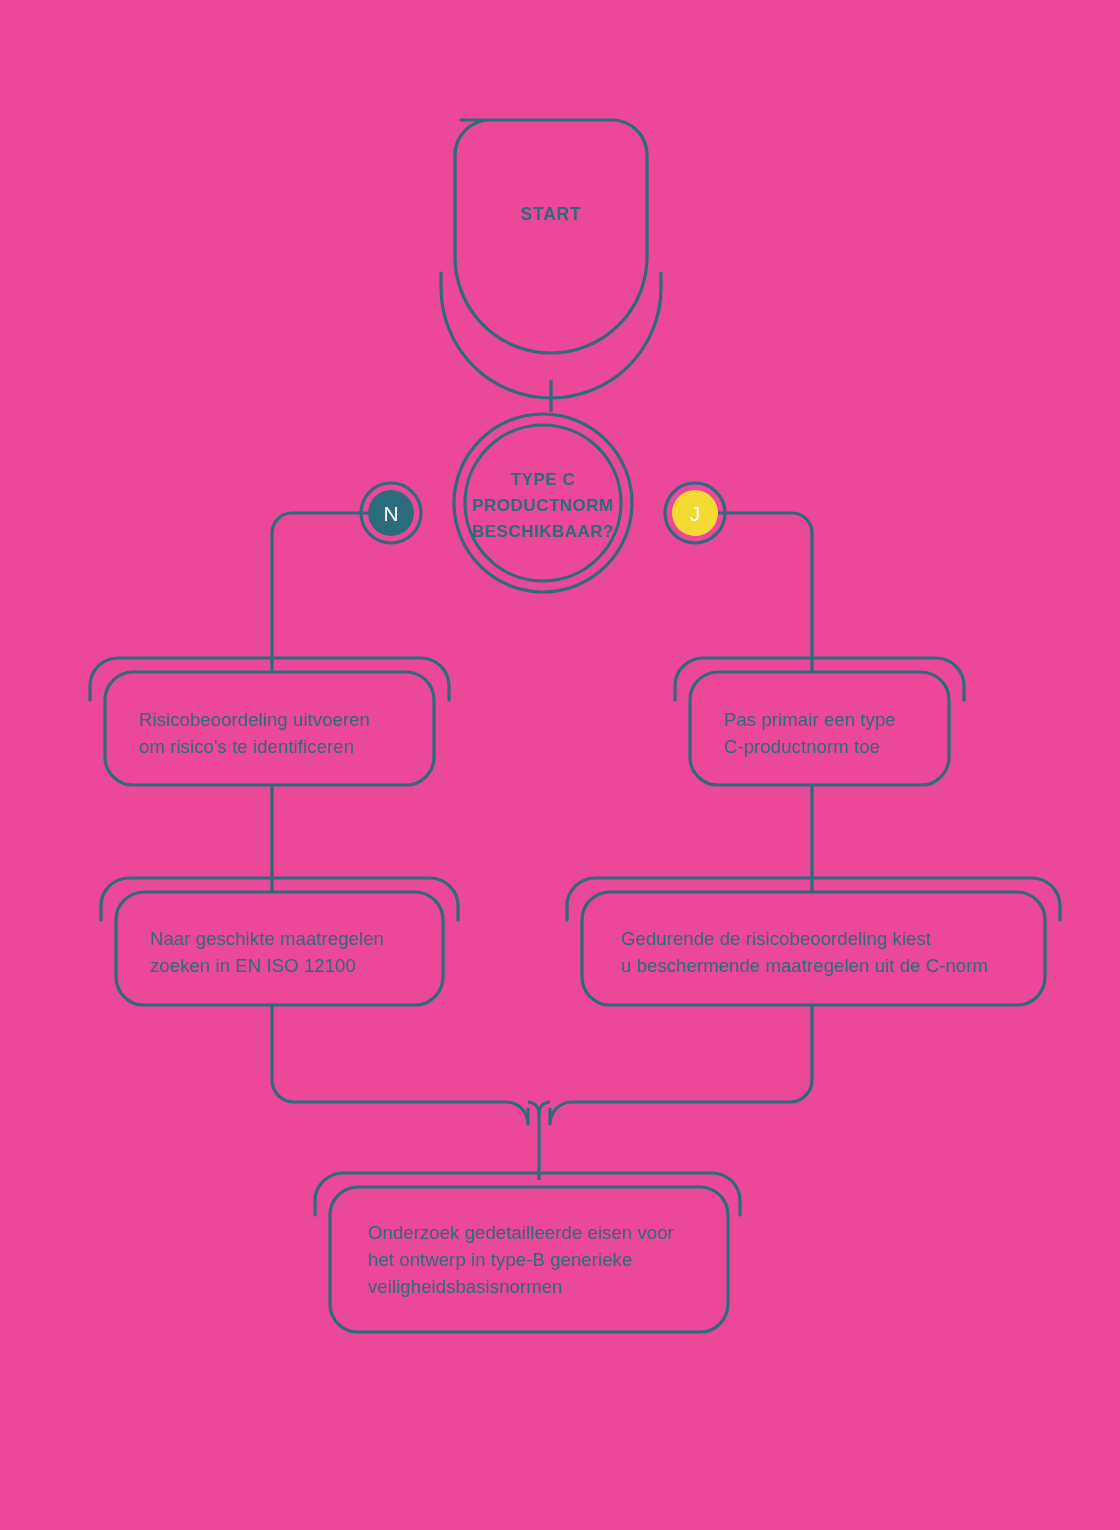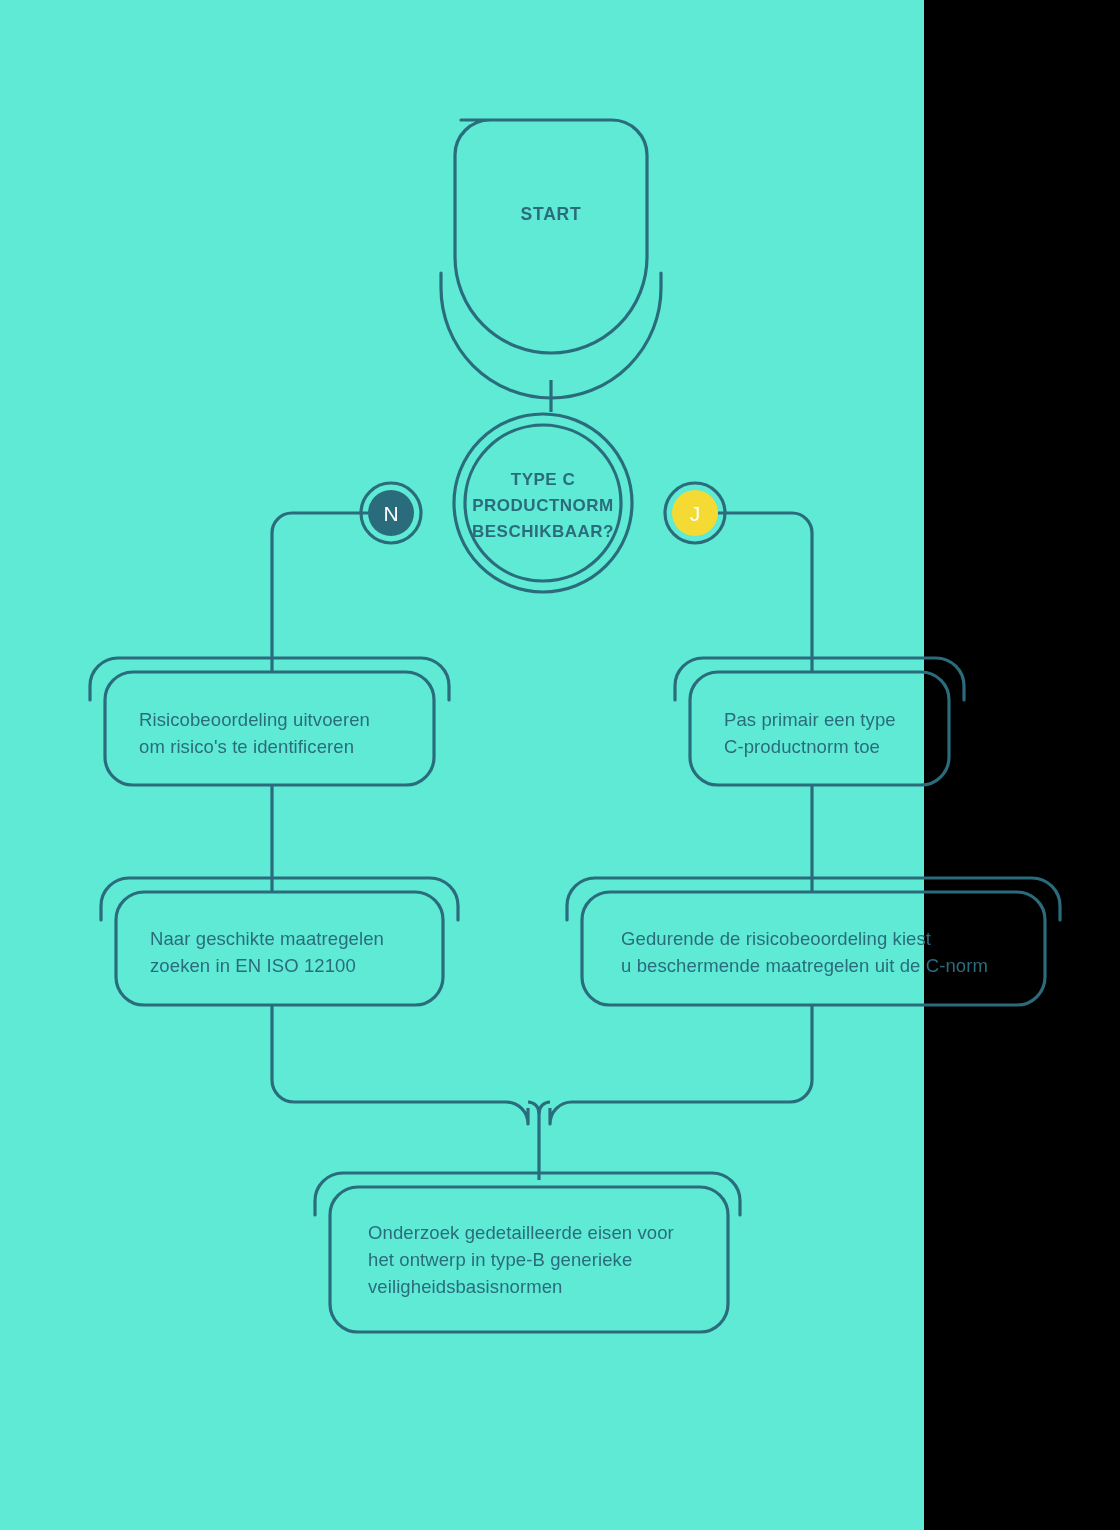--- a/index.html
+++ b/index.html
@@ -9,23 +9,23 @@
     background: #000000;
   }
   body {
     width: 1120px;
     height: 1530px;
     font-family: "Liberation Sans", sans-serif;
     overflow: hidden;
   }
   #stage {
     position: relative;
-    width: 924px;
+    width: 1120px;
     height: 1530px;
-    background: #5eead4;
+    background: #ec4899;
   }
   svg#diagram {
     position: absolute;
     left: 0;
     top: 0;
     width: 1120px;
     height: 1530px;
     display: block;
   }
   .stroke {

